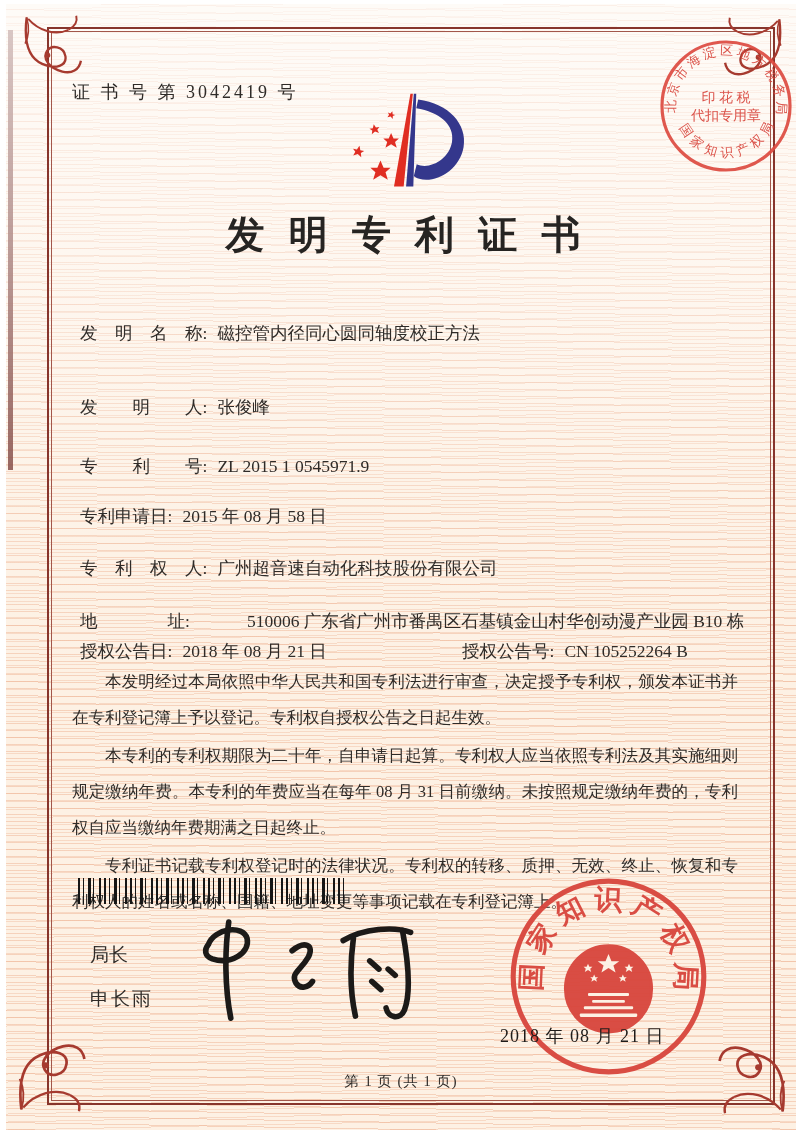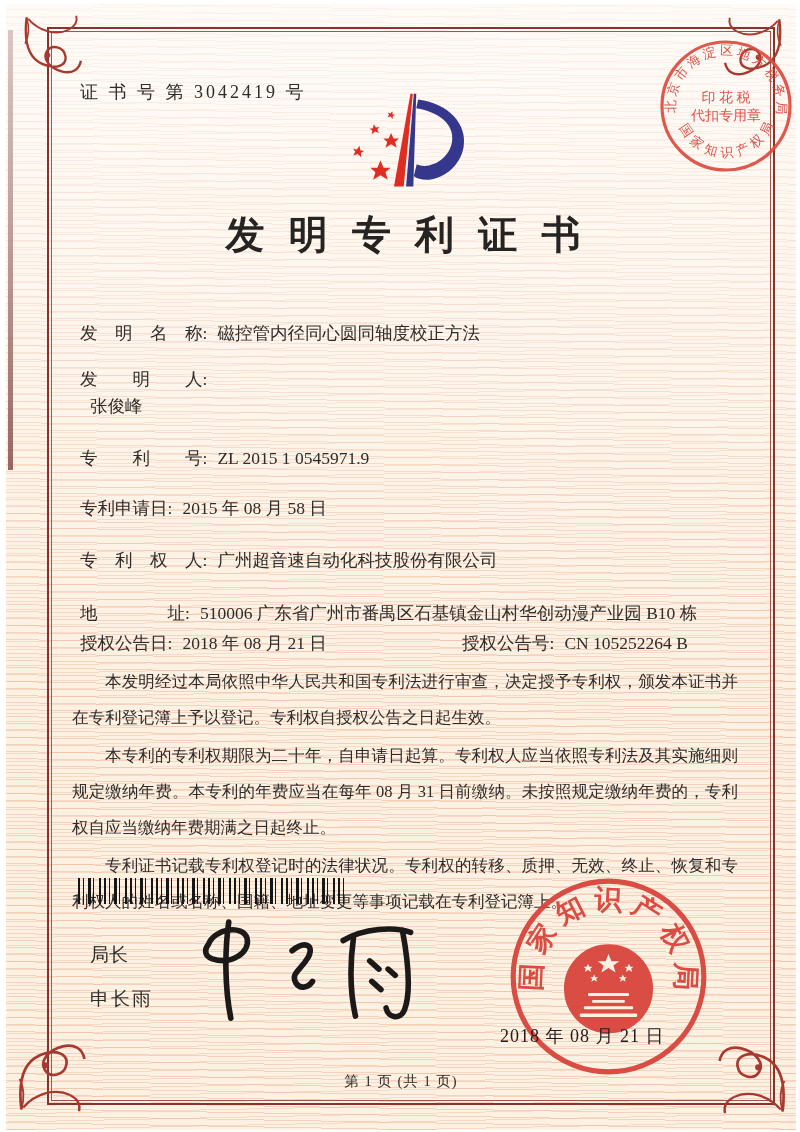--- a/index.html
+++ b/index.html
@@ -27,42 +27,42 @@
   .frame::before{
     content:"";position:absolute;inset:2px;border:1px solid #a2564a;
   }
   .flourish{position:absolute;z-index:2;}
   .flourish svg{display:block;width:100%;height:100%;}
   .fl-tl{left:16px;top:6px;width:62px;height:86px;transform:scale(1,-1);}
   .fl-tr{right:12px;top:8px;width:62px;height:86px;transform:scale(-1,-1);}
   .fl-bl{left:10px;bottom:14px;width:72px;height:96px;}
   .fl-br{right:8px;bottom:12px;width:72px;height:96px;transform:scale(-1,1);}
 
-  .cert-no{position:absolute;left:74px;top:76px;font-size:18px;letter-spacing:3px;z-index:3;}
+  .cert-no{position:absolute;left:66px;top:76px;font-size:18px;letter-spacing:3px;z-index:3;}
 
   .tax-stamp{position:absolute;left:650px;top:32px;width:140px;height:140px;z-index:4;opacity:.92;}
 
   .logo{position:absolute;left:330px;top:82px;width:145px;height:120px;z-index:3;}
 
   .title{
     position:absolute;left:4px;right:0;top:204px;text-align:center;
     font-size:39px;font-weight:700;letter-spacing:.62em;padding-left:.62em;
     color:#262422;z-index:3;
   }
 
   .fields{position:absolute;left:74px;right:42px;top:316px;z-index:3;font-size:17.5px;line-height:27px;}
   .field-row{display:flex;align-items:flex-start;}
   .flabel{flex:0 0 auto;white-space:pre;}
   .fvalue{margin-left:10px;}
   .r-name{margin-top:0;}
-  .r-inventor{margin-top:19px;flex-direction:column;}
-  .r-patentno{margin-top:25px;}
+  .r-inventor{margin-top:47px;}
+  .r-patentno{margin-top:32px;}
   .r-filing{margin-top:23px;}
   .r-patentee{margin-top:25px;}
-  .r-address{margin-top:26px;}
+  .r-address{margin-top:26px;gap:47px;}
   .r-address .fvalue{max-width:520px;}
   .r-grant{margin-top:3px;display:flex;}
   .grant-left{display:flex;width:382px;}
   .grant-right{display:flex;}
 
   .body-text{position:absolute;left:66px;right:58px;top:660px;z-index:3;font-size:16.5px;line-height:36px;text-align:justify;}
   .body-text p{margin:0 0 2px 0;text-indent:2em;}
 
   .barcode{
     position:absolute;left:72px;top:874px;width:268px;height:26px;z-index:3;

